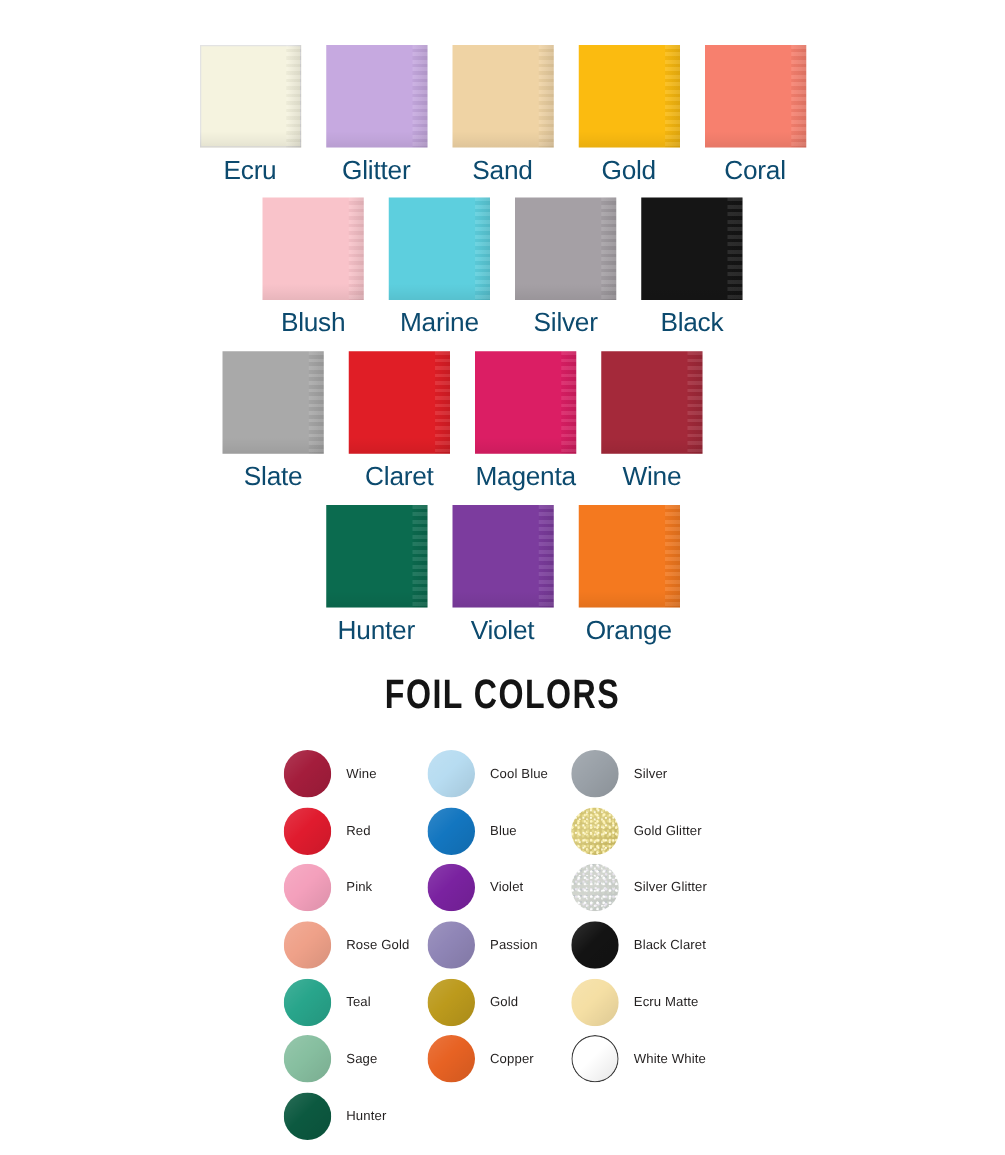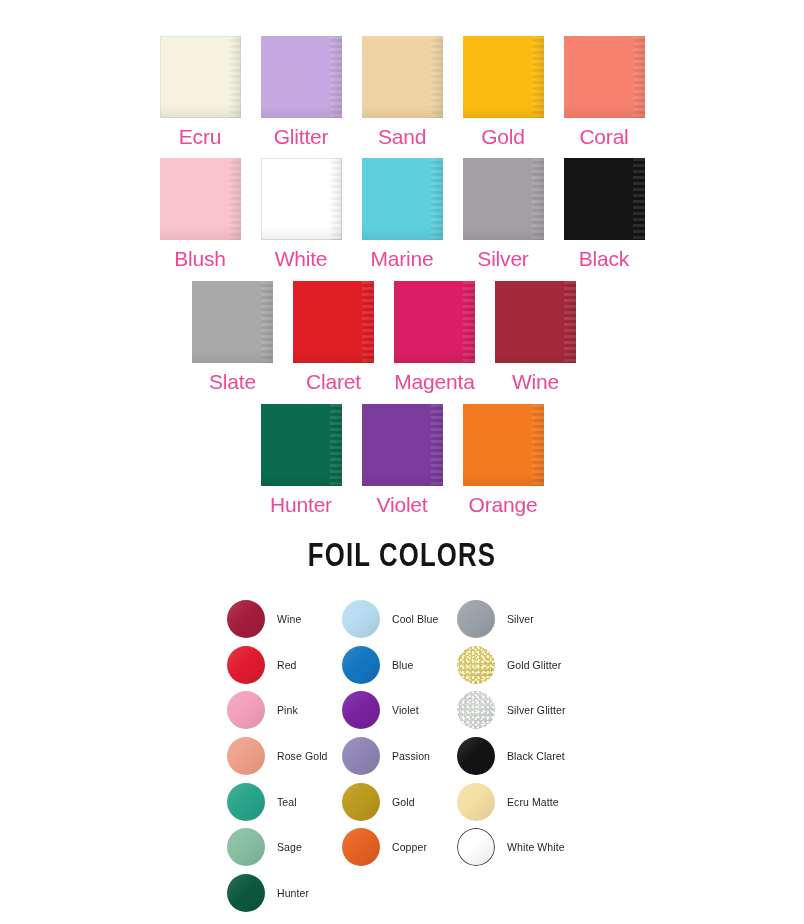--- a/index.html
+++ b/index.html
@@ -63,21 +63,21 @@
   }
 
   .napkin-swatch.bordered {
     box-shadow: inset 0 0 0 1px #e3e3e3;
   }
 
   .napkin-label {
     margin-top: 8px;
     font-size: 21px;
     line-height: 1;
-    color: #ec4899;
+    color: #0c4a6e;
     white-space: nowrap;
     letter-spacing: -0.2px;
   }
 
   
   #foil-heading {
     position: absolute;
     top: 536px;
     left: 0;
     width: 804px;
@@ -157,37 +157,33 @@
         <div class="napkin-swatch" style="background: rgb(247, 128, 110);"></div>
         <div class="napkin-label">Coral</div>
       </div>
     </div>
     <div class="napkin-row" style="position: absolute; top: 158px; left: 0px; width: 804px;">
       <div class="napkin-cell">
         <div class="napkin-swatch" style="background: rgb(249, 195, 202);"></div>
         <div class="napkin-label">Blush</div>
       </div>
       <div class="napkin-cell">
-        <div class="napkin-swatch bordered" style="background: rgb(255, 255, 255);"></div>
-        <div class="napkin-label">White</div>
-      </div>
-      <div class="napkin-cell">
         <div class="napkin-swatch" style="background: rgb(93, 207, 222);"></div>
         <div class="napkin-label">Marine</div>
       </div>
       <div class="napkin-cell">
         <div class="napkin-swatch" style="background: rgb(165, 160, 165);"></div>
         <div class="napkin-label">Silver</div>
       </div>
       <div class="napkin-cell">
         <div class="napkin-swatch" style="background: rgb(21, 21, 21);"></div>
         <div class="napkin-label">Black</div>
       </div>
     </div>
-    <div class="napkin-row" style="position: absolute; top: 281px; left: 0px; width: 740px; margin-left: 14px;">
+    <div class="napkin-row" style="position: absolute; top: 281px; left: 0px; width: 740px;">
       <div class="napkin-cell">
         <div class="napkin-swatch" style="background: rgb(169, 169, 169);"></div>
         <div class="napkin-label">Slate</div>
       </div>
       <div class="napkin-cell">
         <div class="napkin-swatch" style="background: rgb(224, 30, 38);"></div>
         <div class="napkin-label">Claret</div>
       </div>
       <div class="napkin-cell">
         <div class="napkin-swatch" style="background: rgb(219, 30, 100);"></div>

